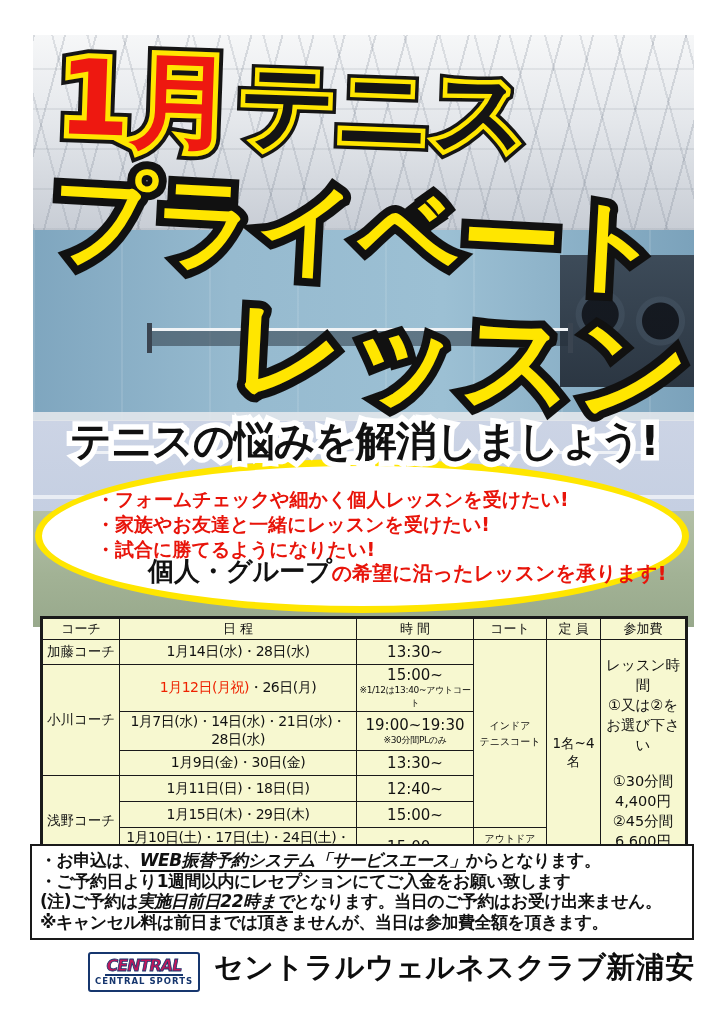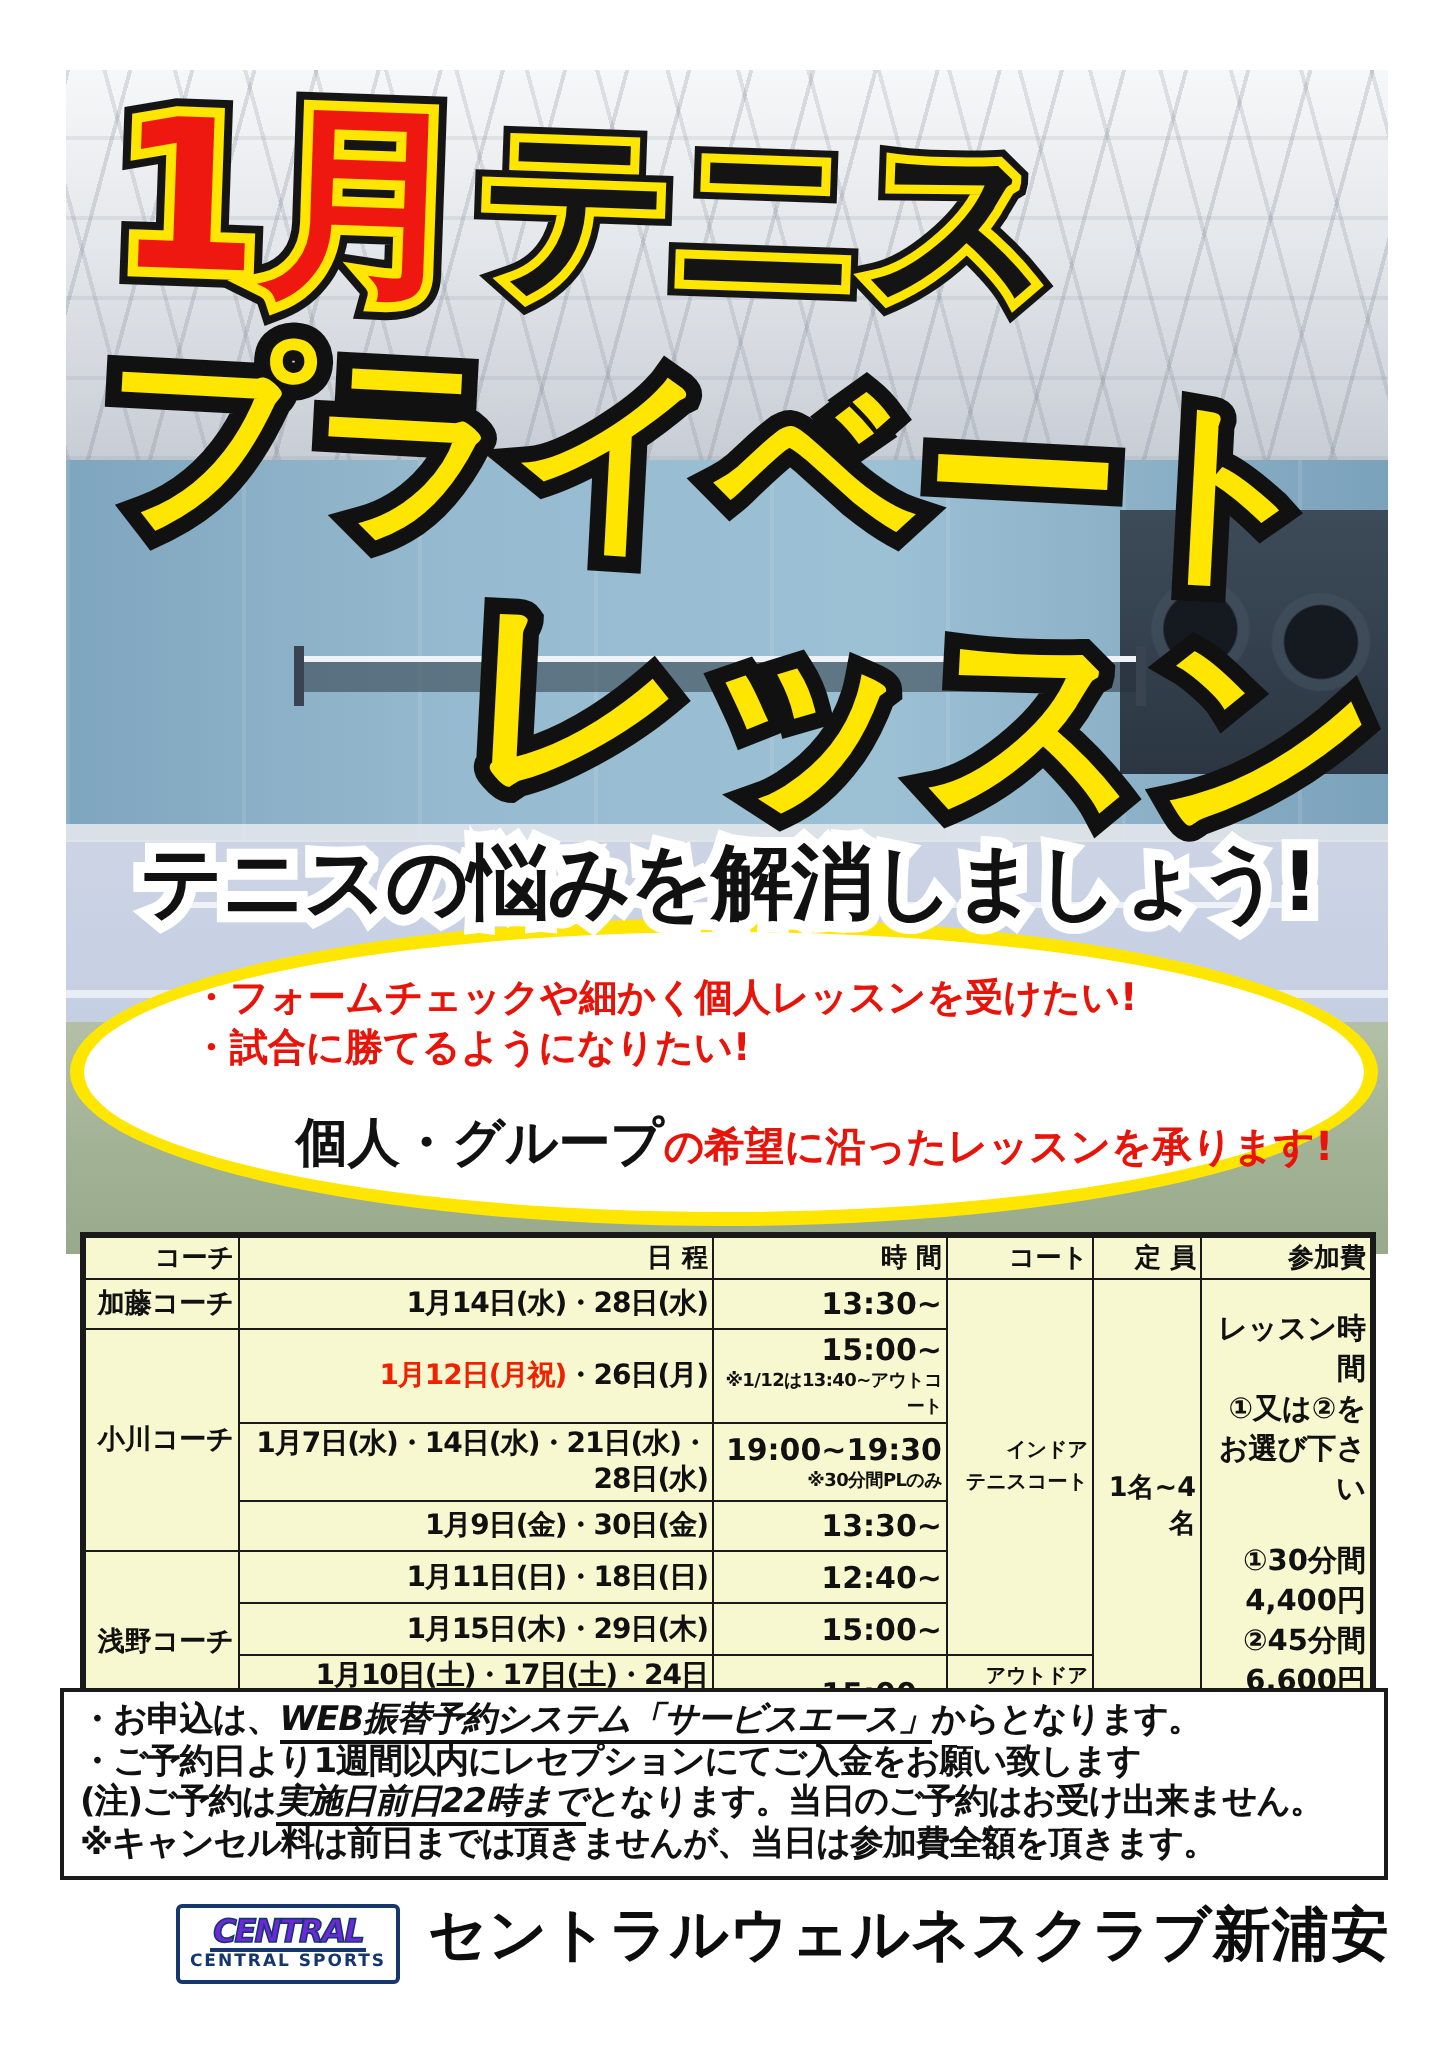--- a/index.html
+++ b/index.html
@@ -80,22 +80,22 @@
   }
   .bullets { left:96px; top:487px; font-weight:800; color:#e8140a; font-size:19px; line-height:25px; white-space:nowrap; }
   .closing { left:148px; top:554px; white-space:nowrap; }
   .closing .blk { font-weight:800; color:#111; font-size:26px; }
   .closing .red { font-weight:800; color:#e8140a; font-size:20px; }
 
   
   .tablewrap { left:40px; top:616px; width:645px; }
   table.sched { border-collapse:collapse; table-layout:fixed; width:645px; background:#f7f8d0; border:3px solid #1a1a1a; }
   table.sched td, table.sched th {
-    border:1.6px solid #1a1a1a; text-align:right; vertical-align:middle;
-    font-weight:700; color:#111; padding:1px 2px; overflow:hidden;
+    border:1.6px solid #1a1a1a; text-align:center; vertical-align:middle;
+    font-weight:400; color:#111; padding:1px 2px; overflow:hidden;
   }
   th.hdr { font-size:13px; }
   td.coach { font-size:13.5px; }
   td.dates { font-size:14px; letter-spacing:-0.5px; }
   td.time  { font-size:15px; }
   .subnote { display:block; font-size:9px; letter-spacing:-0.3px; }
   td.court { font-size:10px; line-height:16px; }
   td.cap   { font-size:13.5px; }
   td.fee   { font-size:14.5px; line-height:20px; vertical-align:middle; }
   td.fee .gap { margin-top:16px; }
@@ -113,21 +113,21 @@
   .notes .u { border-bottom:2.5px solid #111;font-style:italic; }
 
   
   .logo {
     left:88px; top:952px; width:112px; height:40px; box-sizing:border-box;
     border:2px solid #16366e; border-radius:3px; background:#fff;
     display:flex; flex-direction:column; align-items:center; justify-content:center;
   }
   .logo .main {
     font-size:16px; font-style:italic; font-weight:900; letter-spacing:-1px;
-    color:#6d28d9; -webkit-text-stroke:0.8px #16366e; line-height:16px;
+    color:#be185d; -webkit-text-stroke:0.8px #16366e; line-height:16px;
     border-bottom:2px solid #16366e; padding:0 2px;
   }
   .logo .sub { font-size:8.5px; font-weight:800; color:#16366e; letter-spacing:1px; line-height:11px; }
   .clubname { left:214px; top:948px; font-size:29px; font-weight:900; color:#0d0d0d; white-space:nowrap; letter-spacing:0.5px;text-align:center; }
 </style>
 </head>
 <body>
 
 <div class="abs photo">
   <div class="ceiling"></div>
@@ -165,20 +165,21 @@
 
 <div class="abs ellipse"></div>
 
 <div class="stk t-headline" style="left:70px; top:420px;">
   <span class="lyr o1">テニスの悩みを解消しましょう!</span>
   <span class="top">テニスの悩みを解消しましょう!</span>
 </div>
 
 <div class="abs bullets">
   <div>・フォームチェックや細かく個人レッスンを受けたい!</div>
+  <div>・家族やお友達と一緒にレッスンを受けたい!</div>
   <div>・試合に勝てるようになりたい!</div>
 </div>
 <div class="abs closing">
   <span class="blk">個人・グループ</span><span class="red">の希望に沿ったレッスンを承ります!</span>
 </div>
 
 <div class="abs tablewrap">
   <table class="sched">
     <colgroup>
       <col style="width:78px">

